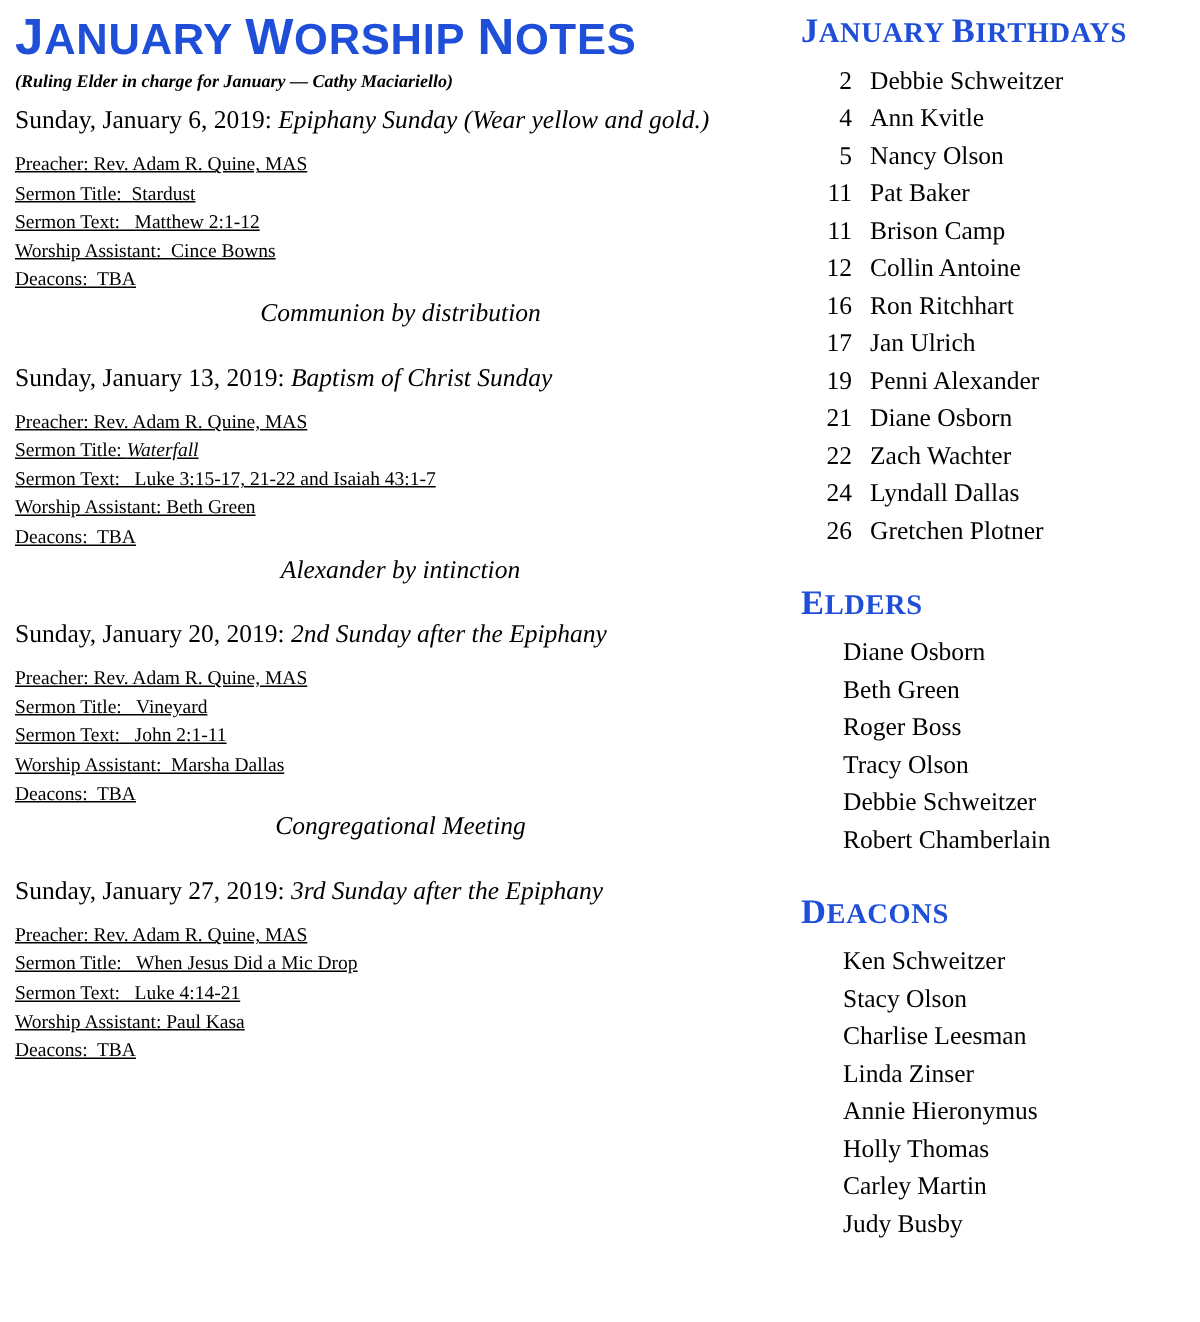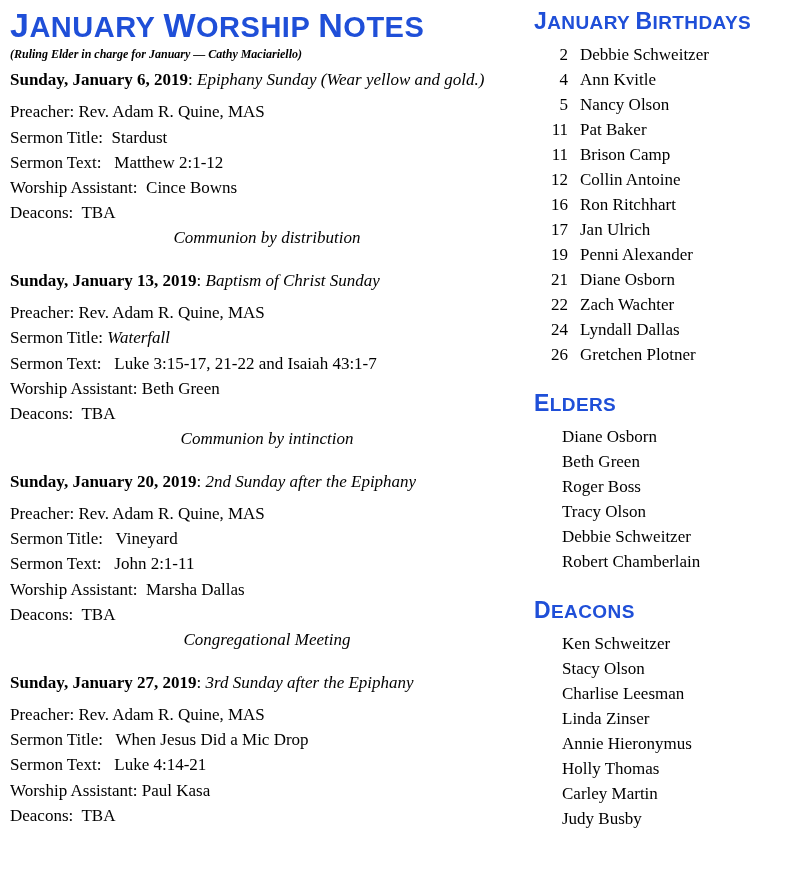--- a/index.html
+++ b/index.html
@@ -53,50 +53,51 @@
   .subtitle {
     font-style: italic;
     font-weight: bold;
     font-size: 12px;
     margin: 0 0 8px 0;
     line-height: 1.15;
   }
 
   .section-head {
     color: #1f4fd8;
-    font-family: Liberation Sans, sans-serif;
+    font-family: Liberation Serif, serif;
     font-weight: bold;
     font-size: 19px;
     letter-spacing: 0.4px;
     margin: 0 0 8px 0;
   }
   .section-head .cap {
     font-size: 23px;
   }
 
   
   .service {
     margin-bottom: 20px;
   }
   .service-head {
     font-size: 17px;
     line-height: 1.35;
     margin-bottom: 7px;
   }
   .service-head .date {
-    font-weight: bold;
+    font-weight: normal;
     margin-top: 18px;
   }
   .service-head .theme {
     font-style: italic;
   }
   .line {
-    font-size: 17px;
+    font-size: 13px;
     line-height: 1.48;
     white-space: pre;
+    text-decoration: underline;
   }
   .line .ital {
     font-style: italic;
   }
   .note-italic {
     font-size: 17px;
     font-style: italic;
     line-height: 1.48;
     text-align: center;
   }
@@ -164,21 +165,21 @@
     <div class="service">
       <div class="service-head">
         <span class="date">Sunday, January 13, 2019</span><span>:</span>
         <span class="theme">Baptism of Christ Sunday</span>
       </div>
       <div class="line">Preacher: Rev. Adam R. Quine, MAS</div>
       <div class="line">Sermon Title: <span class="ital">Waterfall</span></div>
       <div class="line">Sermon Text:   Luke 3:15-17, 21-22 and Isaiah 43:1-7</div>
       <div class="line">Worship Assistant: Beth Green</div>
       <div class="line">Deacons:  TBA</div>
-      <div class="note-italic">Communion by intinction</div>
+      <div class="note-italic">Alexander by intinction</div>
     </div>
 
     <div class="service">
       <div class="service-head">
         <span class="date">Sunday, January 20, 2019</span><span>:</span>
         <span class="theme">2nd Sunday after the Epiphany</span>
       </div>
       <div class="line">Preacher: Rev. Adam R. Quine, MAS</div>
       <div class="line">Sermon Title:   Vineyard</div>
       <div class="line">Sermon Text:   John 2:1-11</div>

